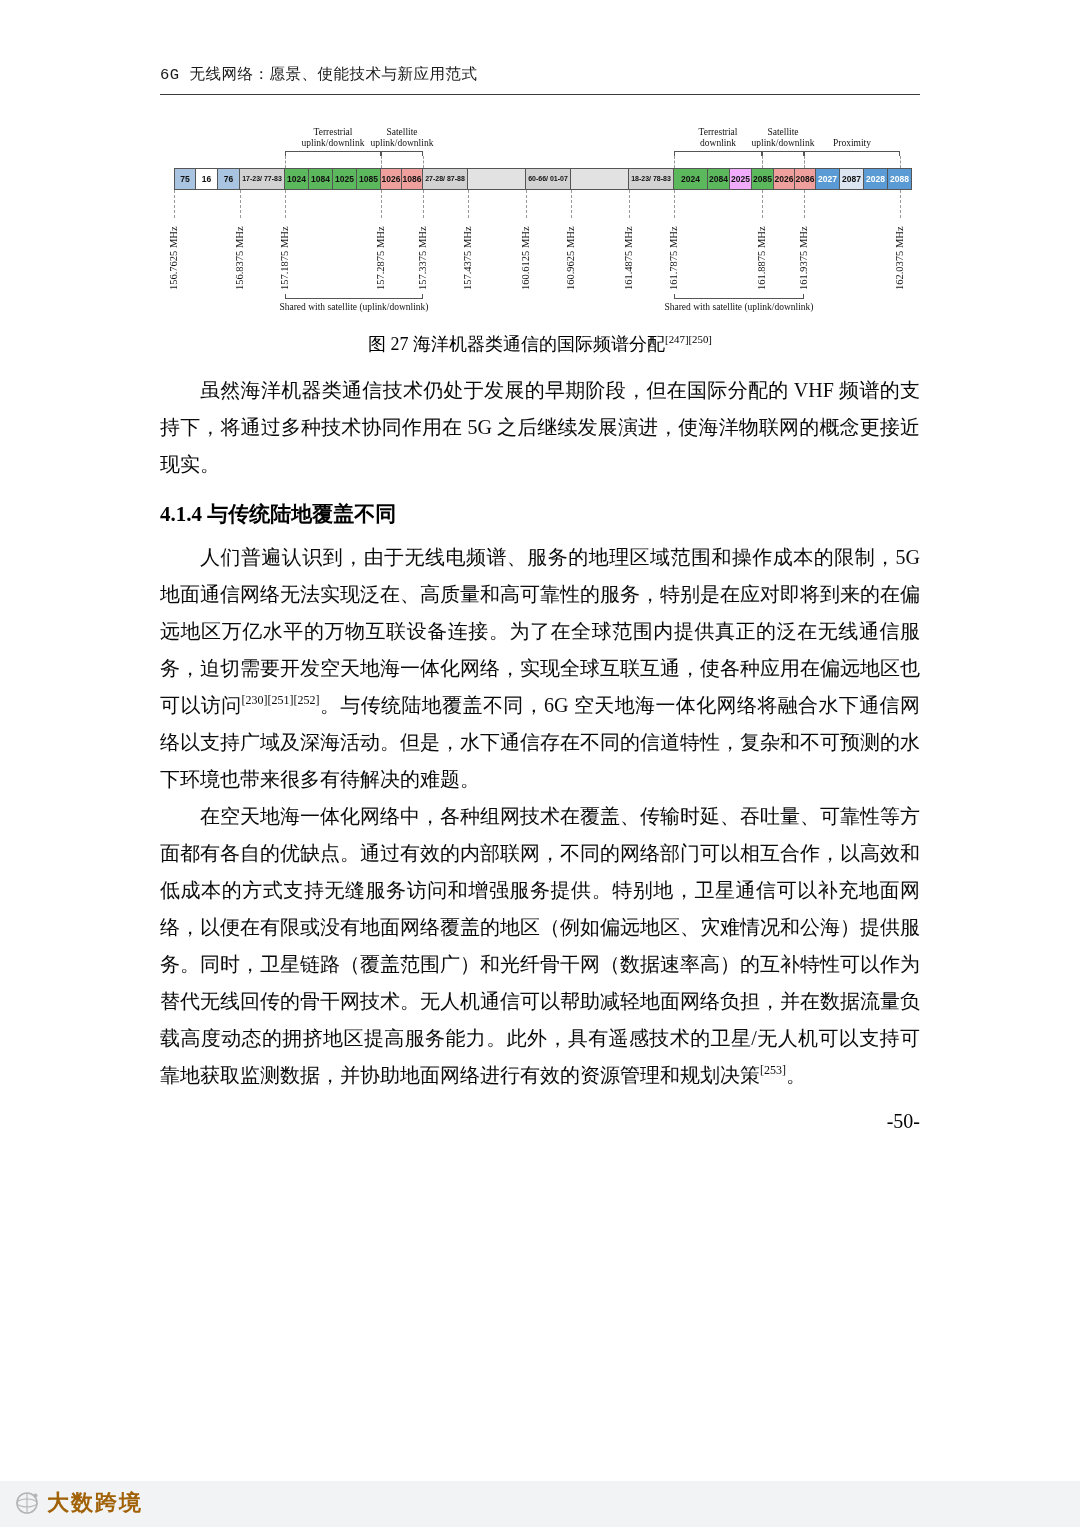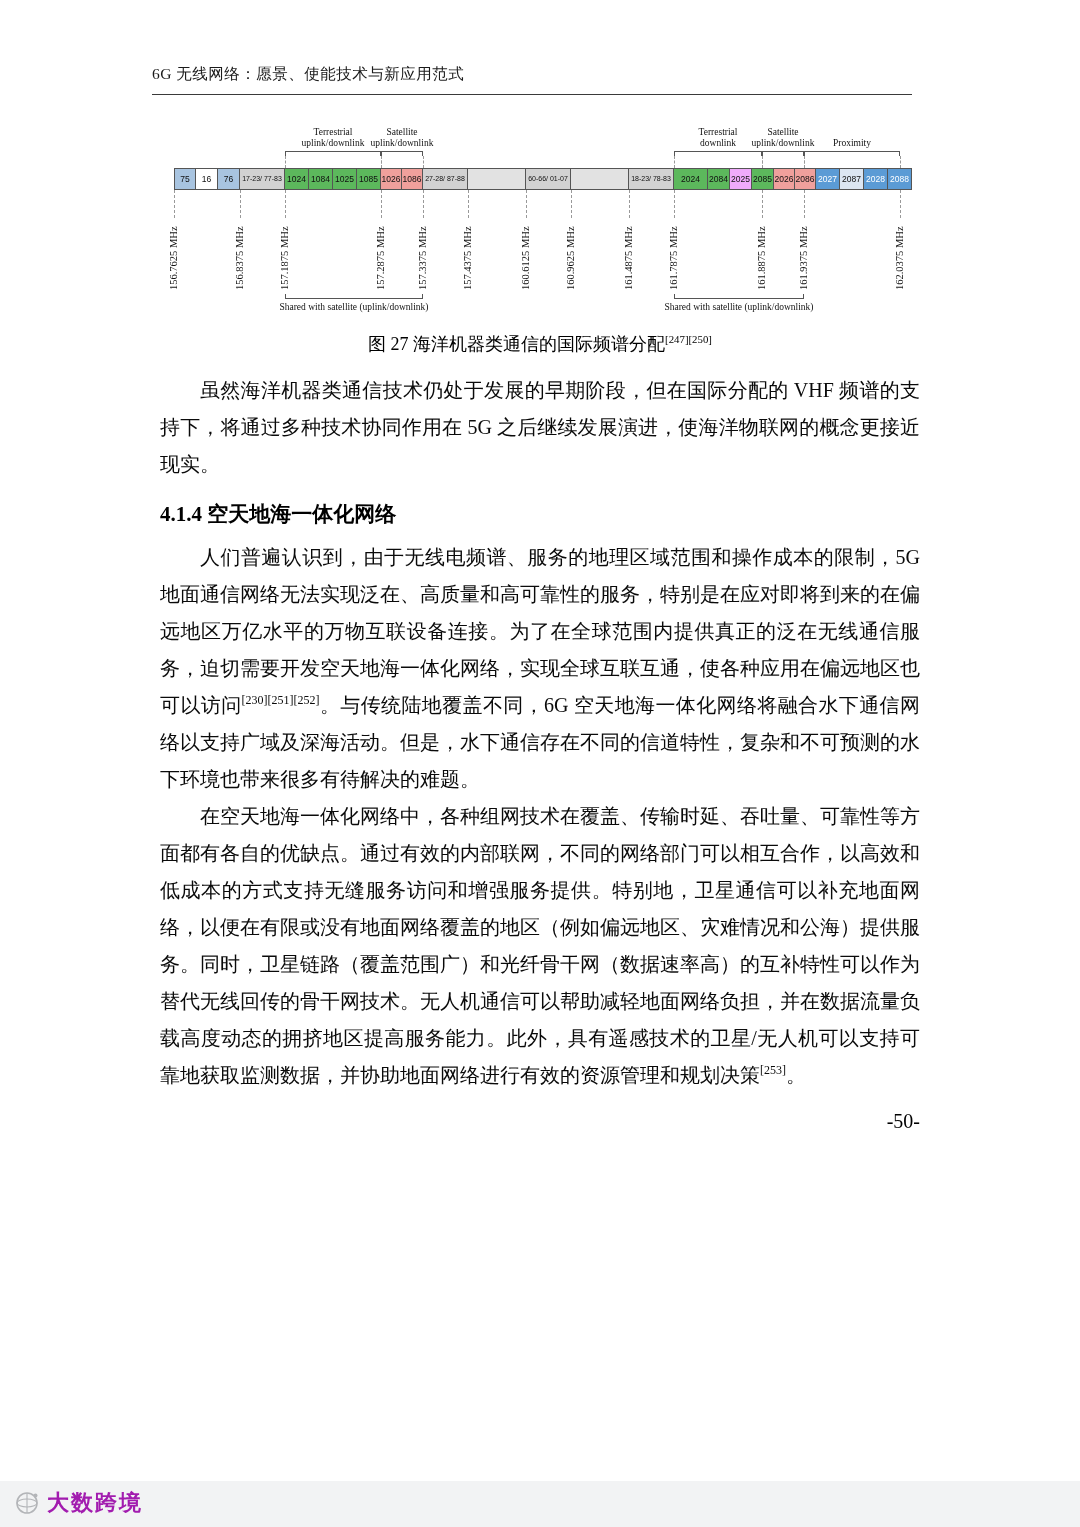--- a/index.html
+++ b/index.html
@@ -1,40 +1,40 @@
 <!DOCTYPE html>
 <html><head>
 <meta charset="utf-8">
 <style>
   *{box-sizing:border-box;}
   html,body{margin:0;padding:0;background:#ffffff;}
   .page{position:relative;width:1080px;height:1527px;margin:0 auto;background:#fff;
         font-family:"Liberation Serif","DejaVu Serif",serif;color:#000;overflow:hidden;}
 
-  .running-header{position:absolute;top:64px;left:152px;width:760px;
+  .running-header{position:absolute;top:64px;left:160px;width:760px;
         font-size:15.5px;letter-spacing:.5px;color:#1a1a1a;
-        padding-bottom:9px;border-bottom:1px solid #3a3a3a;}
+        padding-bottom:9px;border-bottom:1px solid #3a3a3a;font-family:Liberation Mono, monospace;}
 
   .content{position:absolute;top:118px;left:160px;width:760px;}
   .para{margin:0;font-size:20px;line-height:37px;text-align:justify;color:#0a0a0a;}
   .para.indent{text-indent:2em;}
   .para.block{margin-left:46px;}
   .mt{margin-top:16px;}
   .mt-s{margin-top:10px;}
   h3.section{font-size:21px;line-height:30px;font-weight:bold;margin:16px 0 0 0;color:#000;}
   sup{font-size:.6em;line-height:0;}
 
   
   .figure{margin:6px 0 0 0;}
   .spectrum{position:relative;width:726px;height:198px;margin-left:14px;
         font-family:"Liberation Serif","DejaVu Serif",serif;}
   .spec-bar{position:absolute;left:0;top:44px;height:22px;display:flex;}
   .spec-seg{flex:0 0 auto;height:22px;border:1px solid #555;border-left:none;
         display:flex;align-items:center;justify-content:center;text-align:center;
-        font-family:"Liberation Sans","DejaVu Sans",sans-serif;font-size:8.5px;color:#111;overflow:hidden;}
+        font-family:"Liberation Sans","DejaVu Sans",sans-serif;font-size:8.5px;color:#111;overflow:hidden;font-weight:bold;}
   .spec-seg:first-child{border-left:1px solid #555;}
   .spec-seg.tiny{font-size:7px;line-height:7.5px;padding:0 1px;}
   .top-label{position:absolute;top:2px;height:22px;transform:translateX(-50%);
         text-align:center;font-size:9.5px;line-height:10.5px;white-space:pre-line;
         display:flex;flex-direction:column;justify-content:flex-end;color:#111;}
   .brace-top{position:absolute;top:27px;height:5px;
         border-top:1px solid #555;border-left:1px solid #555;border-right:1px solid #555;}
   .conn{position:absolute;top:32px;height:12px;width:0;border-left:1px dashed #999;}
   .tickline{position:absolute;top:66px;height:28px;width:0;border-left:1px dashed #999;}
   .freq-label{position:absolute;top:166px;white-space:nowrap;font-size:10.5px;
@@ -42,21 +42,21 @@
   .brace-bottom{position:absolute;top:170px;height:5px;
         border-bottom:1px solid #555;border-left:1px solid #555;border-right:1px solid #555;}
   .bottom-label{position:absolute;top:178px;transform:translateX(-50%);
         white-space:nowrap;font-size:9.5px;color:#111;}
   figcaption{text-align:center;font-size:18px;margin-top:10px;color:#000;}
 
   .page-number{text-align:right;font-size:20px;margin-top:16px;color:#000;}
 
   .footer-band{position:absolute;left:0;bottom:0;width:100%;height:46px;background:#f2f3f4;}
   .watermark{position:absolute;left:14px;bottom:9px;display:flex;align-items:center;gap:7px;
-        color:#a21caf;font-family:Liberation Sans, sans-serif;
+        color:#a16207;font-family:Liberation Sans, sans-serif;
         font-size:22px;font-weight:bold;letter-spacing:2px;}
 </style>
 </head>
 <body>
 
 <div class="page">
 
   <div class="running-header">6G 无线网络：愿景、使能技术与新应用范式</div>
 
   <div class="content">
@@ -144,21 +144,21 @@
           <div class="brace-bottom" style="left: 111px; width: 138px;"></div>
           <div class="bottom-label" style="left: 180px;">Shared with satellite (uplink/downlink)</div>
           <div class="brace-bottom" style="left: 500px; width: 130px;"></div>
           <div class="bottom-label" style="left: 565px;">Shared with satellite (uplink/downlink)</div>
         </div>
       <figcaption>图 27 海洋机器类通信的国际频谱分配<sup>[247]</sup><sup>[250]</sup></figcaption>
     </figure>
 
     <p class="para indent mt">虽然海洋机器类通信技术仍处于发展的早期阶段，但在国际分配的 VHF 频谱的支持下，将通过多种技术协同作用在 5G 之后继续发展演进，使海洋物联网的概念更接近现实。</p>
 
-    <h3 class="section">4.1.4 空天地海一体化网络</h3>
+    <h3 class="section">4.1.4 与传统陆地覆盖不同</h3>
 
     <p class="para indent mt-s">人们普遍认识到，由于无线电频谱、服务的地理区域范围和操作成本的限制，5G 地面通信网络无法实现泛在、高质量和高可靠性的服务，特别是在应对即将到来的在偏远地区万亿水平的万物互联设备连接。为了在全球范围内提供真正的泛在无线通信服务，迫切需要开发空天地海一体化网络，实现全球互联互通，使各种应用在偏远地区也可以访问<sup>[230]</sup><sup>[251]</sup><sup>[252]</sup>。与传统陆地覆盖不同，6G 空天地海一体化网络将融合水下通信网络以支持广域及深海活动。但是，水下通信存在不同的信道特性，复杂和不可预测的水下环境也带来很多有待解决的难题。</p>
 
     <p class="para indent">在空天地海一体化网络中，各种组网技术在覆盖、传输时延、吞吐量、可靠性等方面都有各自的优缺点。通过有效的内部联网，不同的网络部门可以相互合作，以高效和低成本的方式支持无缝服务访问和增强服务提供。特别地，卫星通信可以补充地面网络，以便在有限或没有地面网络覆盖的地区（例如偏远地区、灾难情况和公海）提供服务。同时，卫星链路（覆盖范围广）和光纤骨干网（数据速率高）的互补特性可以作为替代无线回传的骨干网技术。无人机通信可以帮助减轻地面网络负担，并在数据流量负载高度动态的拥挤地区提高服务能力。此外，具有遥感技术的卫星/无人机可以支持可靠地获取监测数据，并协助地面网络进行有效的资源管理和规划决策<sup>[253]</sup>。</p>
 
 
     <div class="page-number">-50-</div>
   </div>
 
   <div class="footer-band"></div>

